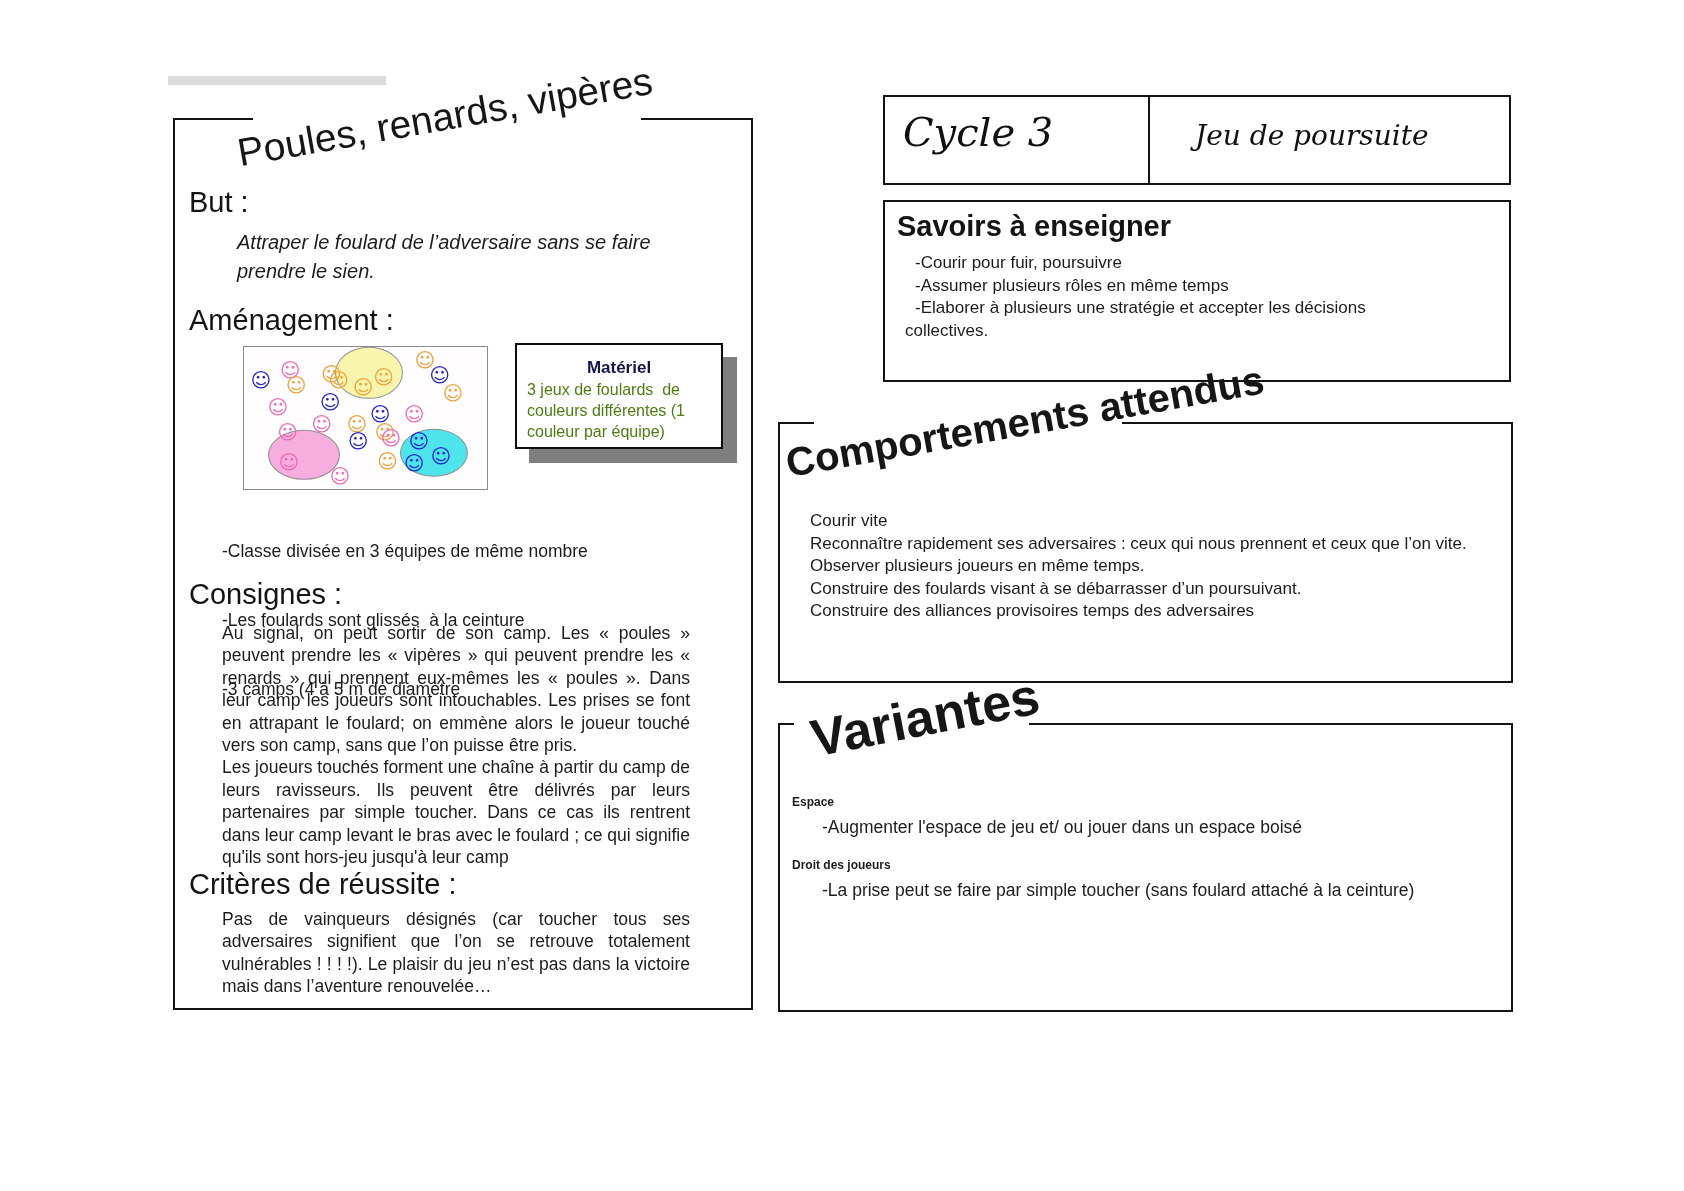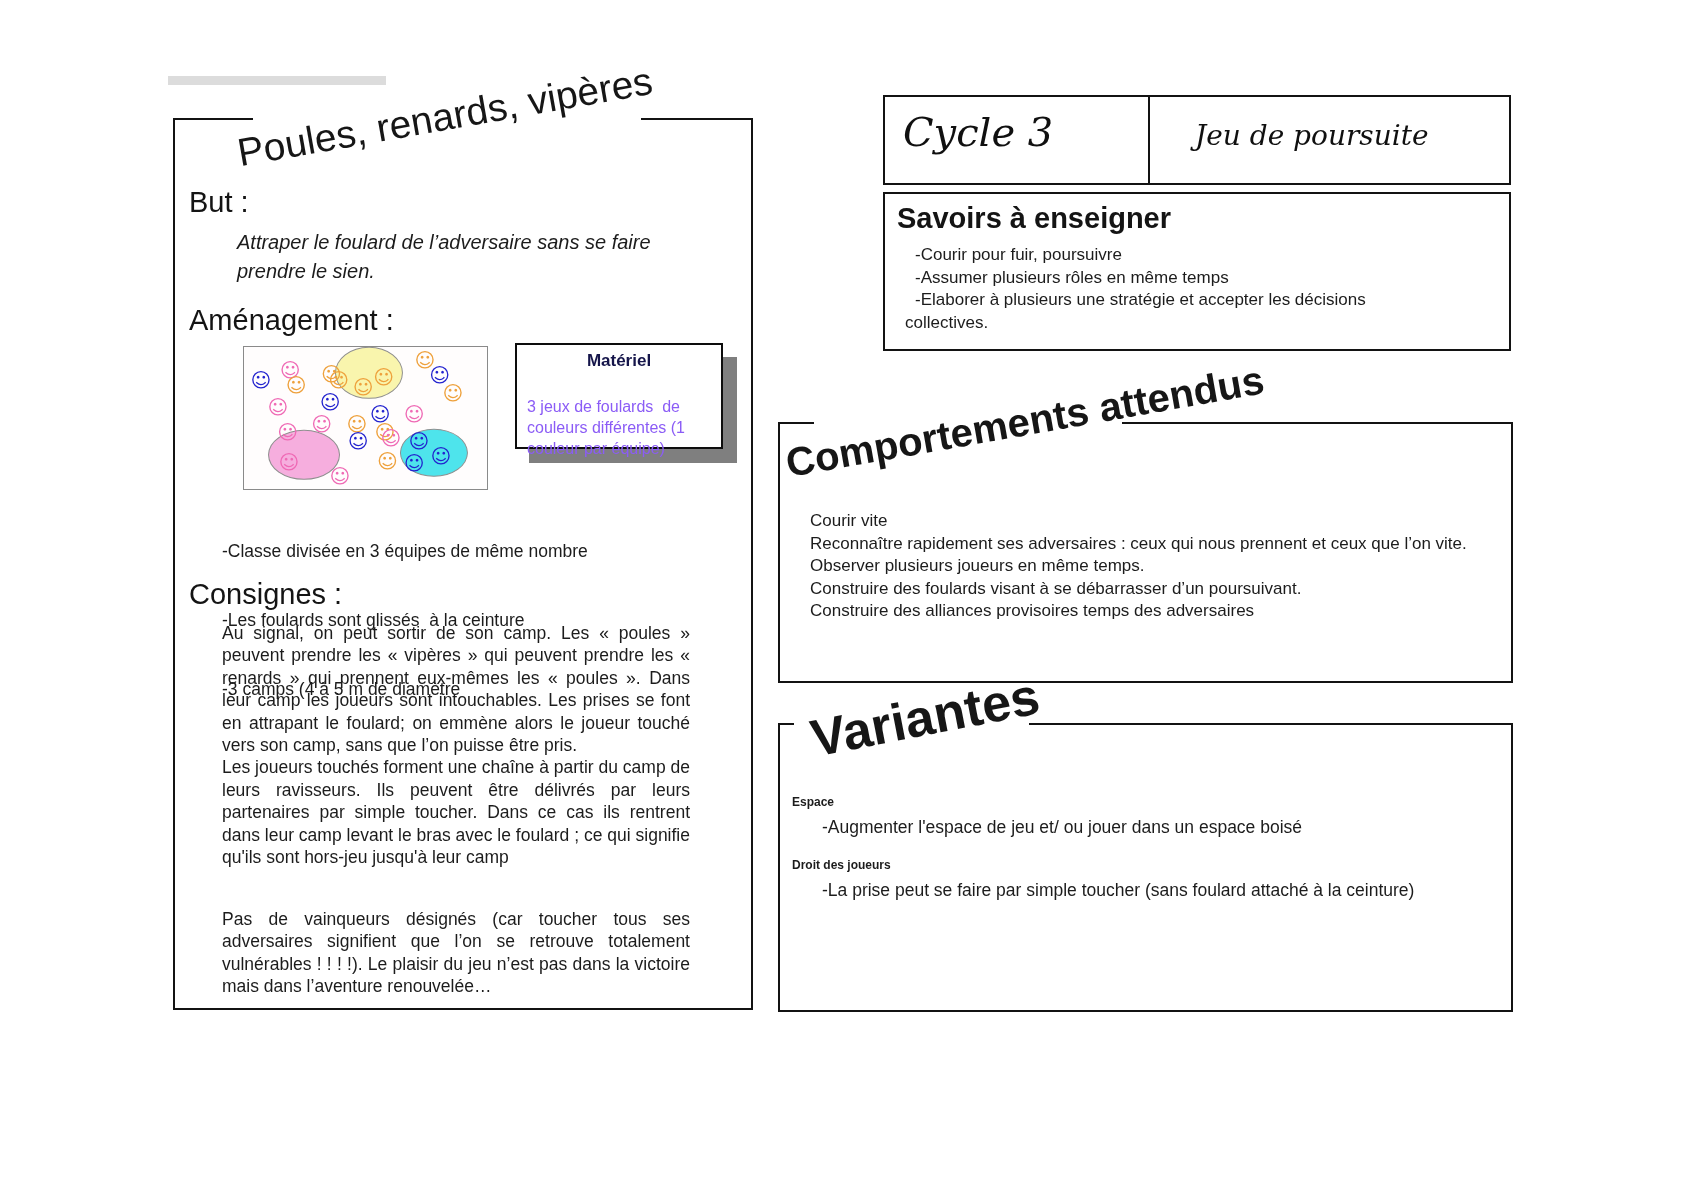--- a/index.html
+++ b/index.html
@@ -18,39 +18,39 @@
   .lp-mask{left:78px;top:-6px;width:388px;height:13px;}
   .lp-title{left:40px;top:-30px;width:460px;line-height:54px;font-size:39px;font-weight:normal;
             transform:rotate(-10deg);}
   .h-but{left:14px;top:66px;}
   .but-text{position:absolute;left:62px;top:108px;width:470px;font-size:20px;font-style:italic;line-height:29px;}
   .h-amenagement{left:14px;top:184px;}
   .diagram{position:absolute;left:68px;top:226px;width:243px;height:142px;border:1px solid #8a8a8a;background:#fffdfd;}
   .camp{position:absolute;transform:translate(-50%,-50%);border-radius:50%;border:1px solid #8f8f8f;}
   .player{position:absolute;transform:translate(-50%,-50%);font-size:20px;line-height:1;font-family:"DejaVu Sans",sans-serif;}
   .materiel{position:absolute;left:340px;top:223px;width:208px;height:106px;border:2px solid #0d0d0d;
-            background:#fff;box-shadow:14px 14px 0 0 #7f7f7f;box-sizing:border-box;padding:5px 10px 0 10px;}
+            background:#fff;box-shadow:14px 14px 0 0 #7f7f7f;box-sizing:border-box;padding:12px 10px 0 10px;}
   .materiel-heading{text-align:center;font-weight:bold;font-size:17px;line-height:22px;color:#15154a;}
-  .materiel-text{font-size:16px;line-height:21px;white-space:pre-wrap;color:#8b5cf6;margin-top:24px;}
+  .materiel-text{font-size:16px;line-height:21px;white-space:pre-wrap;color:#4d7c0f;}
   .bullets{position:absolute;left:47px;top:374px;font-size:17.5px;line-height:23px;white-space:pre-wrap;}
   .h-consignes{left:14px;top:458px;}
   .body-text{position:absolute;font-size:17.5px;line-height:22.4px;text-align:justify;}
   .consignes-text{left:47px;top:502px;width:468px;}
   .h-criteres{left:14px;top:748px;}
   .criteres-text{left:47px;top:788px;width:468px;}
 
   
   #cycle-table{left:883px;top:95px;width:628px;height:90px;}
   .cycle-cell{position:absolute;left:0;top:0;width:265px;height:100%;border-right:2px solid #131313;box-sizing:border-box;}
   .script{font-family:"DejaVu Serif",serif;font-style:italic;color:#101010;}
   .cycle-label{position:absolute;left:18px;top:12px;font-size:40px;}
   .category-cell{position:absolute;left:265px;top:0;right:0;height:100%;}
   .category-label{position:absolute;left:45px;top:22px;font-size:28px;}
 
-  #savoirs-box{left:883px;top:192px;width:628px;height:159px;}
+  #savoirs-box{left:883px;top:200px;width:628px;height:182px;}
   #savoirs-box .box-h{left:12px;top:8px;}
   .savoirs-lines{position:absolute;left:0;top:50px;width:100%;}
   .savoirs-line{padding-left:30px;font-size:17px;line-height:22.5px;}
   .savoirs-line.cont{padding-left:20px;}
 
   #comportements-box{left:778px;top:422px;width:735px;height:261px;}
   .cb-mask{left:34px;top:-6px;width:308px;height:13px;}
   .cb-title{left:3px;top:-26px;width:430px;line-height:56px;font-size:40px;transform:rotate(-10deg);}
   .cb-lines{position:absolute;left:30px;top:86px;width:695px;font-size:17px;line-height:22.5px;}
 
@@ -118,20 +118,21 @@
       <div class="bullet-line">-Les foulards sont glissés  à la ceinture</div>
       <div class="bullet-line">-3 camps (4 à 5 m de diamètre</div>
     </div>
 
     <h2 class="lp-h h-consignes">Consignes :</h2>
     <div class="body-text consignes-text">
       <p>Au signal, on peut sortir de son camp. Les « poules » peuvent prendre les « vipères » qui peuvent prendre les « renards » qui prennent eux-mêmes les « poules ». Dans leur camp les joueurs sont intouchables. Les prises se font en attrapant le foulard; on emmène alors le joueur touché vers son camp, sans que l’on puisse être pris.</p>
       <p>Les joueurs touchés forment une chaîne à partir du camp de leurs ravisseurs. Ils peuvent être délivrés par leurs partenaires par simple toucher. Dans ce cas ils rentrent dans leur camp levant le bras avec le foulard ; ce qui signifie qu'ils sont hors-jeu jusqu'à leur camp</p>
     </div>
 
+    <h2 class="lp-h h-criteres">Critères de réussite :</h2>
     <div class="body-text criteres-text">Pas de vainqueurs désignés (car toucher tous ses adversaires signifient que l’on se retrouve totalement vulnérables ! ! ! !). Le plaisir du jeu n’est pas dans la victoire mais dans l’aventure renouvelée…</div>
   </section>
 
   <section class="panel" id="cycle-table">
     <div class="cycle-cell">
       <span class="script cycle-label">Cycle 3</span>
     </div>
     <div class="category-cell">
       <span class="script category-label">Jeu de poursuite</span>
     </div>

